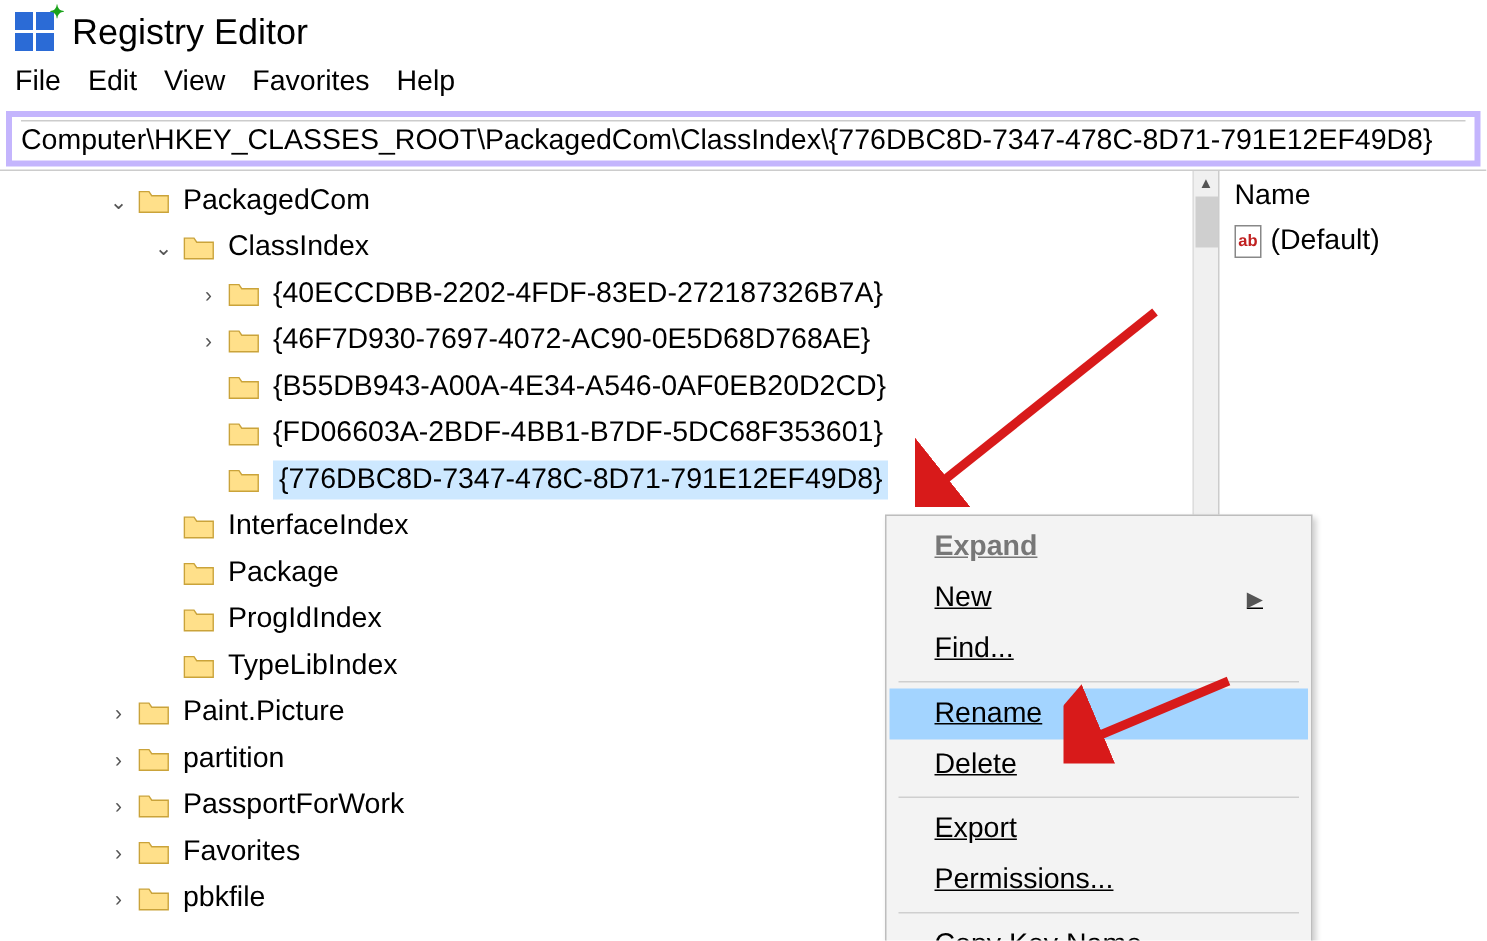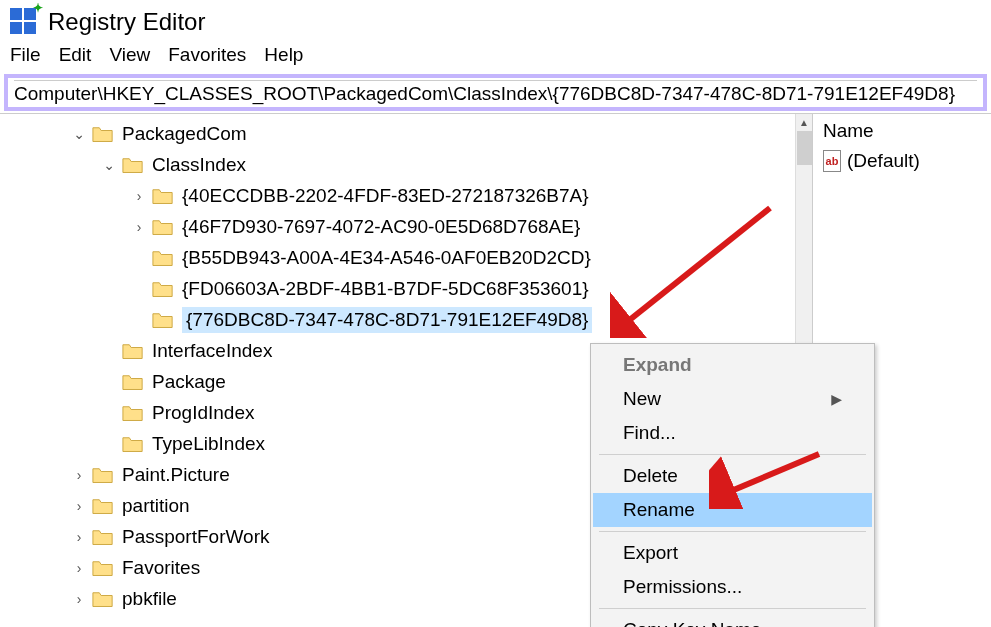--- a/index.html
+++ b/index.html
@@ -151,20 +151,21 @@
     box-shadow: 2px 2px 4px rgba(0,0,0,0.2);
     padding: 4px 2px;
     font-size: 19px;
     z-index: 10;
   }
   .cm-item {
     padding: 6px 30px 6px 30px;
     display: flex;
     justify-content: space-between;
     align-items: center;
+    text-decoration: underline;
   }
   .cm-disabled { color: #777; font-weight: 600; }
   .cm-sep {
     height: 1px;
     background: #cfcfcf;
     margin: 4px 6px;
   }
   .cm-hl { background: #a3d4ff; }
   .cm-arrow { color: #555; font-size: 14px; }
   .arrow1, .arrow2 {
@@ -368,25 +369,25 @@
     <span>Expand</span>
   </div>
   <div class="cm-item">
     <span>New</span>
     <span class="cm-arrow">▶</span>
   </div>
   <div class="cm-item">
     <span>Find...</span>
   </div>
   <div class="cm-sep"></div>
-  <div class="cm-item">
-    <span>Delete</span>
-  </div>
   <div class="cm-item cm-hl">
     <span>Rename</span>
+  </div>
+  <div class="cm-item">
+    <span>Delete</span>
   </div>
   <div class="cm-sep"></div>
   <div class="cm-item">
     <span>Export</span>
   </div>
   <div class="cm-item">
     <span>Permissions...</span>
   </div>
   <div class="cm-sep"></div>
   <div class="cm-item">

